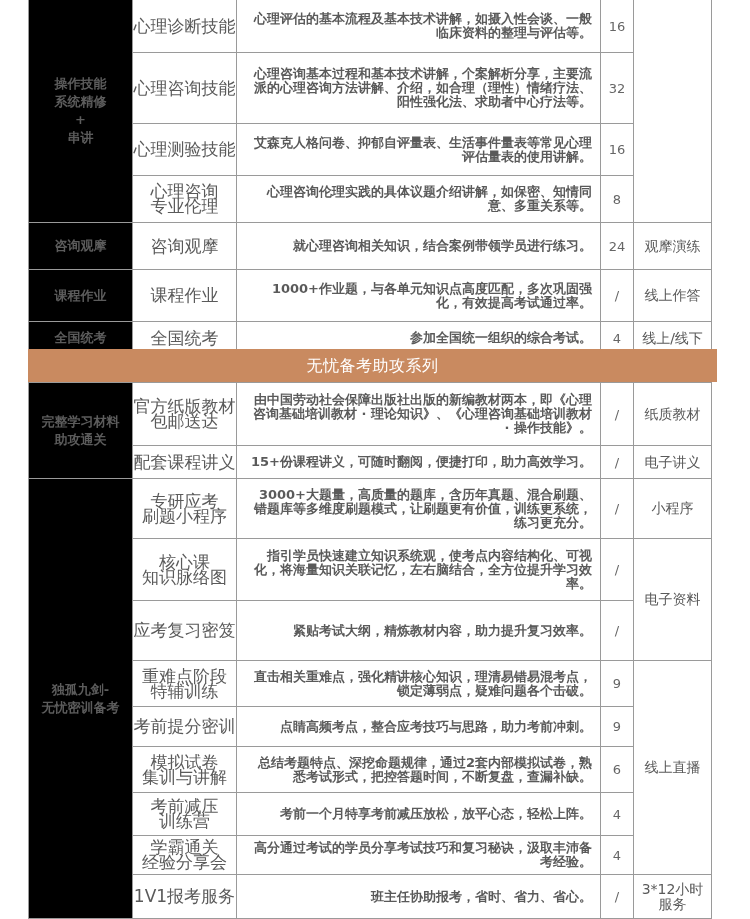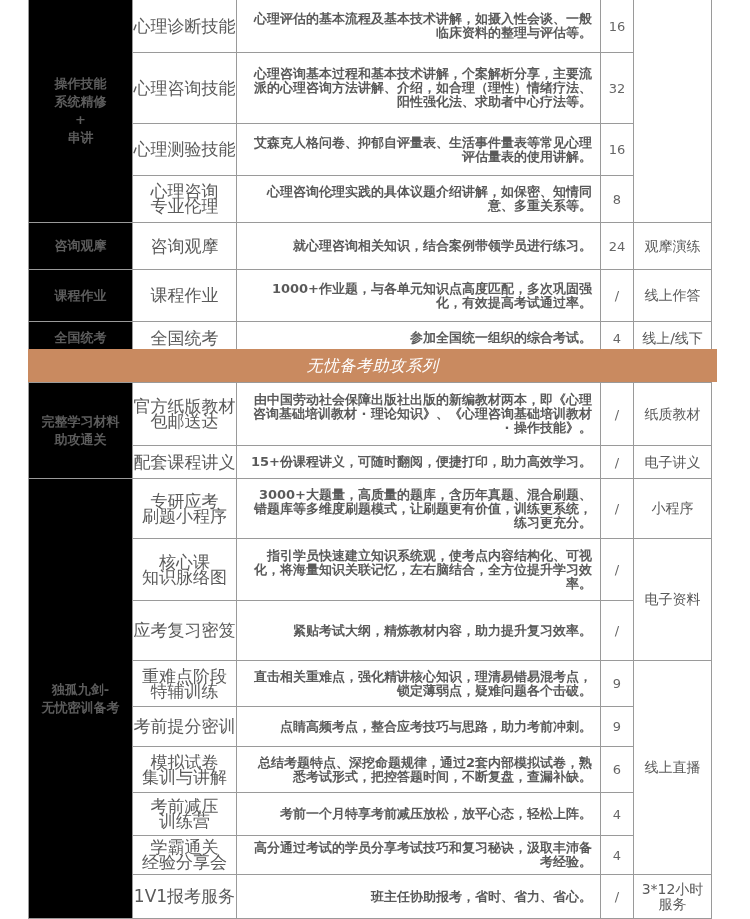--- a/index.html
+++ b/index.html
@@ -10,21 +10,21 @@
             font-size: 13px; line-height: 15px; color: #5a5a5a; }
   .tbl td.cat { background: #000000; font-weight: bold; color: #5c5c5c; font-size: 13px; line-height: 18px; }
   .tbl td.name { font-size: 17px; line-height: 15px; }
   .tbl td.desc { text-align: right; padding: 0 8px 0 12px; font-size: 13px; line-height: 14px; font-weight: bold; }
   .tbl td.hours { font-size: 13px; color: #666; }
   .tbl td.mode { font-size: 14px; line-height: 15px; }
   .pre { white-space: pre-line; }
   #t1 { top: -1px; }
   #banner { position: absolute; left: 28px; top: 349px; width: 689px; height: 33px;
             background: #c98a60; color: #ffffff; text-align: center; line-height: 33px;
-            font-size: 16px; letter-spacing: 0.5px; font-style: italic; }
+            font-size: 16px; letter-spacing: 0.5px; }
   #t2 { top: 382px; }
   .c1 { width: 104px; } .c2 { width: 104px; } .c3 { width: 364px; } .c4 { width: 33px; } .c5 { width: 78px; }
 </style>
 </head>
 <body>
 
 <table class="tbl" id="t1">
   <colgroup>
       <col class="c1">
       <col class="c2">

